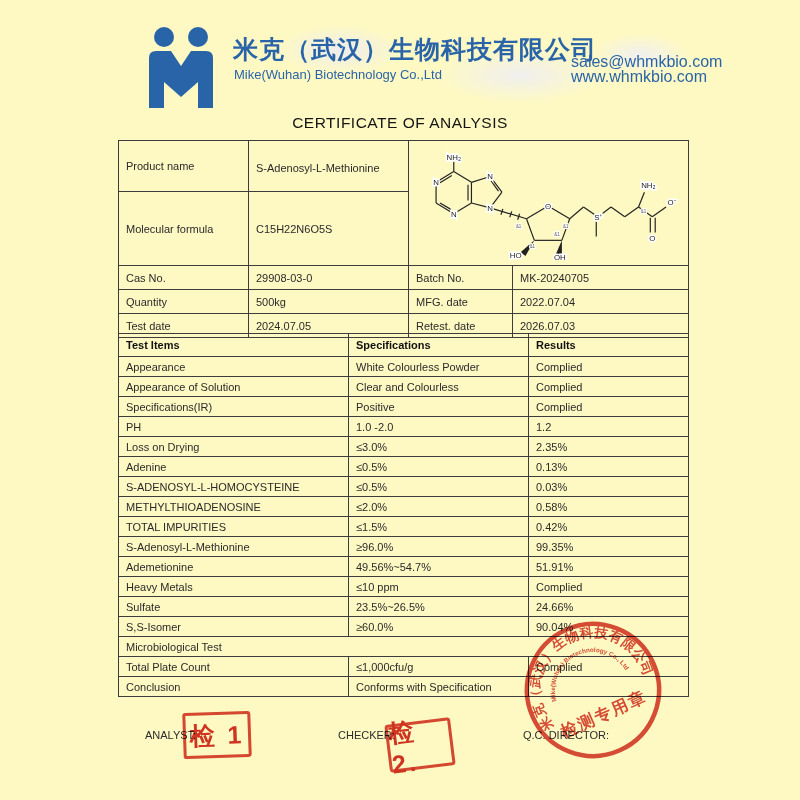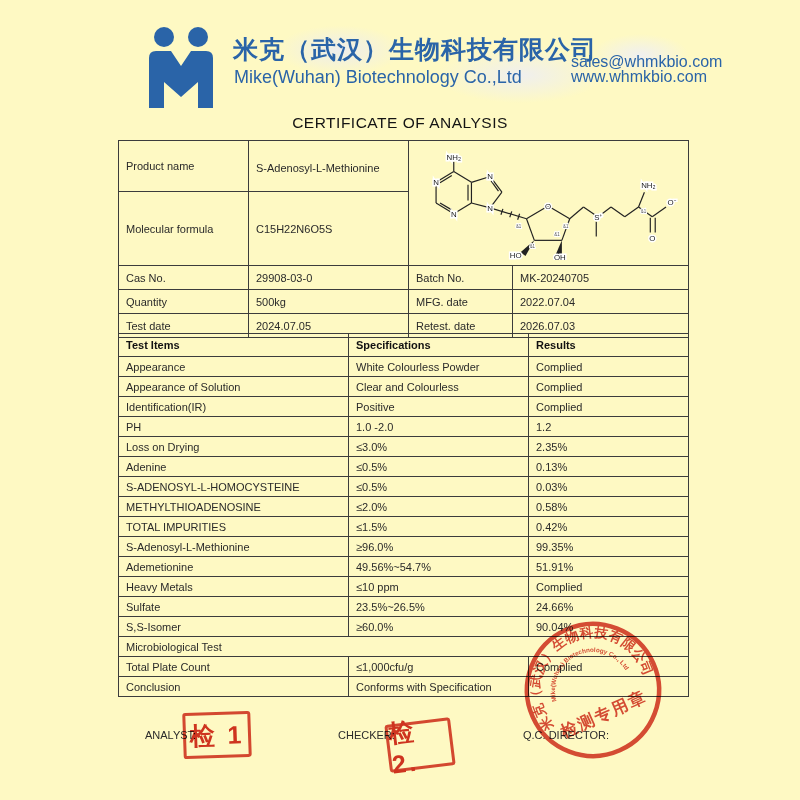--- a/index.html
+++ b/index.html
@@ -7,21 +7,21 @@
         font-family:"Liberation Sans",sans-serif;color:#222;}
   
   .hdr-map{position:absolute;left:220px;top:20px;width:470px;height:90px;
     background:
       radial-gradient(ellipse 90px 35px at 120px 30px, #ededed 0%, rgba(255,255,255,0) 70%),
       radial-gradient(ellipse 120px 40px at 300px 55px, #efefef 0%, rgba(255,255,255,0) 70%),
       radial-gradient(ellipse 70px 30px at 420px 35px, #f0f0f0 0%, rgba(255,255,255,0) 70%);}
   .logo{position:absolute;left:140px;top:26px;width:82px;height:84px;}
   .co-zh{position:absolute;left:233px;top:33px;width:340px;font-size:25px;font-weight:bold;
          letter-spacing:1px;color:#2a64a8;white-space:nowrap;}
-  .co-en{position:absolute;left:234px;top:67px;font-size:18px;color:#2a64a8;white-space:nowrap;}
+  .co-en{position:absolute;left:234px;top:67px;font-size:13px;color:#2a64a8;white-space:nowrap;}
   .contact{position:absolute;left:571px;top:54px;font-size:16px;line-height:15px;color:#2a64a8;}
   
   .title{position:absolute;left:0;top:114px;width:800px;text-align:center;
          font-size:15.5px;font-weight:normal;letter-spacing:.5px;color:#141414;}
   
   table{border-collapse:collapse;table-layout:fixed;}
   td,th{border:1px solid #3c3c3c;font-size:11px;padding:2px 7px;overflow:hidden;}
   .t-info{position:absolute;left:118px;top:140px;width:570px;}
   .t-info td{vertical-align:middle;color:#2a2a2a;}
   .t-info .struct{padding:5px;vertical-align:top;}
@@ -197,21 +197,21 @@
           <td>Appearance</td>
           <td>White Colourless Powder</td>
           <td>Complied</td>
         </tr>
         <tr>
           <td>Appearance of Solution</td>
           <td>Clear and Colourless</td>
           <td>Complied</td>
         </tr>
         <tr>
-          <td>Identification(IR)</td>
+          <td>Specifications(IR)</td>
           <td>Positive</td>
           <td>Complied</td>
         </tr>
         <tr>
           <td>PH</td>
           <td>1.0 -2.0</td>
           <td>1.2</td>
         </tr>
         <tr>
           <td>Loss on Drying</td>

